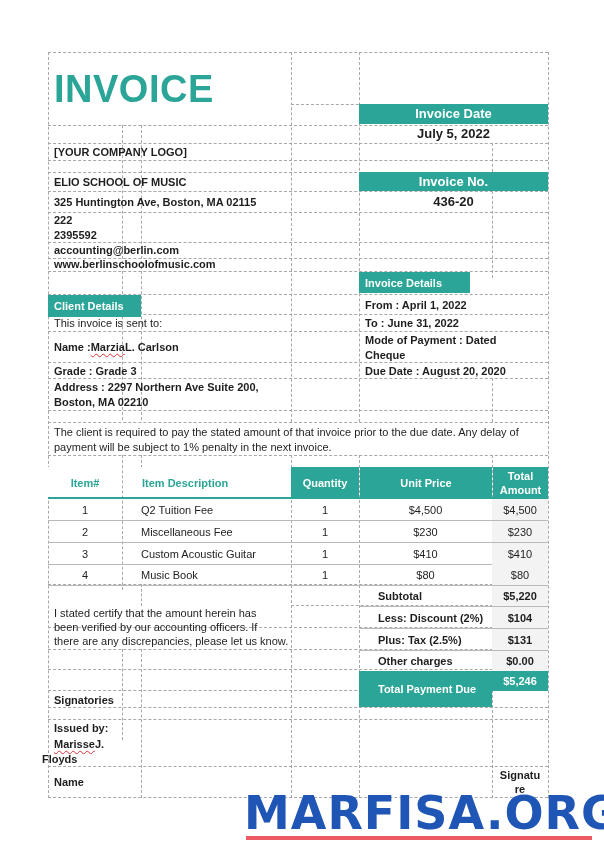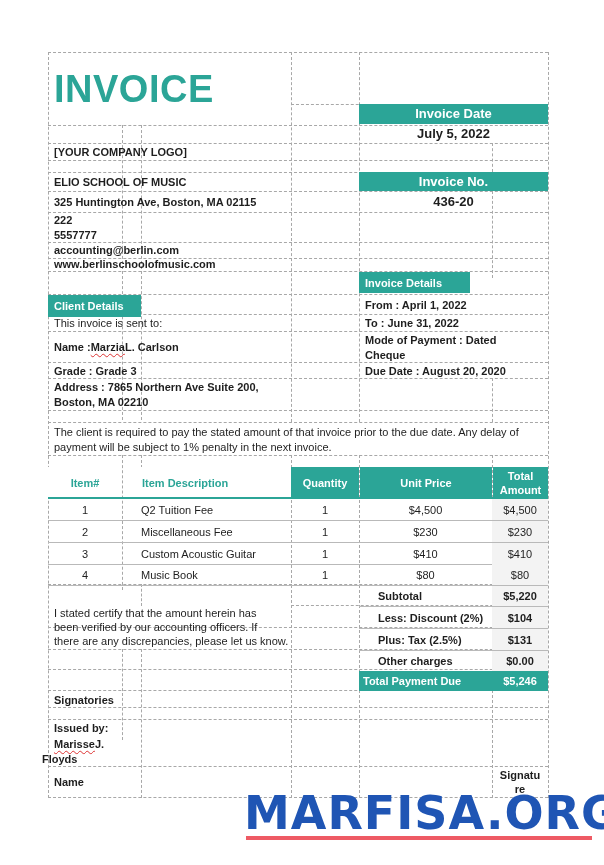--- a/index.html
+++ b/index.html
@@ -84,33 +84,33 @@
 <div class="cell b center" style="left:359px;top:125px;width:189px;height:18px;font-size:13px">July 5, 2022</div>
 
 <div class="cell b" style="left:48px;top:143px;height:17px">[YOUR COMPANY LOGO]</div>
 
 <div class="cell teal center" style="left:359px;top:172px;width:189px;height:19px;font-size:13px">Invoice No.</div>
 <div class="cell b center" style="left:359px;top:192px;width:189px;height:20px;font-size:13px">436-20</div>
 
 <div class="cell b" style="left:48px;top:173px;height:18px">ELIO SCHOOL OF MUSIC</div>
 <div class="cell b" style="left:48px;top:192px;height:20px">325 Huntington Ave, Boston, MA 02115</div>
 <div class="cell b" style="left:48px;top:212px;height:16px">222</div>
-<div class="cell b" style="left:48px;top:227px;height:15px">5557777</div>
+<div class="cell b" style="left:48px;top:227px;height:15px">2395592</div>
 <div class="cell b" style="left:48px;top:242px;height:15px">accounting@berlin.com</div>
 <div class="cell b" style="left:48px;top:257px;height:14px">www.berlinschoolofmusic.com</div>
 
 <div class="cell teal" style="left:48px;top:295px;width:93px;height:22px">Client Details</div>
 <div class="cell" style="left:48px;top:315px;height:16px">This invoice is sent to:</div>
 <div class="cell b" style="left:48px;top:332px;height:30px">
   <span>Name : </span>
     <span class="squig">Marzia</span>
     <span> L. Carlson</span>
 </div>
 <div class="cell b" style="left:48px;top:363px;height:15px">Grade : Grade 3</div>
-<div class="cell b" style="left:48px;top:379px;height:15px">Address : 7865 Northern Ave Suite 200,</div>
+<div class="cell b" style="left:48px;top:379px;height:15px">Address : 2297 Northern Ave Suite 200,</div>
 <div class="cell b" style="left:48px;top:394px;height:16px">Boston, MA 02210</div>
 
 <div class="cell teal" style="left:359px;top:272px;width:111px;height:21px">Invoice Details</div>
 <div class="cell b" style="left:359px;top:297px;height:16px">From : April 1, 2022</div>
 <div class="cell b" style="left:359px;top:315px;height:15px">To : June 31, 2022</div>
 <div class="cell b" style="left:359px;top:332px;height:15px">Mode of Payment : Dated</div>
 <div class="cell b" style="left:359px;top:347px;height:15px">Cheque</div>
 <div class="cell b" style="left:359px;top:363px;height:15px">Due Date : August 20, 2020</div>
 
 <div class="cell" style="left:48px;top:424px;height:15px">The client is required to pay the stated amount of that invoice prior to the due date. Any delay of</div>
@@ -163,21 +163,21 @@
 <div class="cell b center amt" style="left:492px;top:586px;width:56px;height:20px">$5,220</div>
 <div class="row-rule" style="left:359px;top:606px;width:189px"></div>
 <div class="cell b" style="left:372px;top:607px;height:21px">Less: Discount (2%)</div>
 <div class="cell b center amt" style="left:492px;top:607px;width:56px;height:21px">$104</div>
 <div class="row-rule" style="left:359px;top:628px;width:189px"></div>
 <div class="cell b" style="left:372px;top:629px;height:21px">Plus: Tax (2.5%)</div>
 <div class="cell b center amt" style="left:492px;top:629px;width:56px;height:21px">$131</div>
 <div class="row-rule" style="left:359px;top:650px;width:189px"></div>
 <div class="cell b" style="left:372px;top:651px;height:20px">Other charges</div>
 <div class="cell b center amt" style="left:492px;top:651px;width:56px;height:20px">$0.00</div>
-<div class="cell teal" style="left:359px;top:671px;width:133px;height:20px;padding-left:4px">Total Payment Due</div>
+<div class="cell teal" style="left:359px;top:671px;width:133px;height:36px;padding-left:19px">Total Payment Due</div>
 <div class="cell teal center" style="left:492px;top:671px;width:56px;height:20px">$5,246</div>
 
 <div class="cell" style="left:48px;top:606px;height:14px">I stated certify that the amount herein has</div>
 <div class="cell" style="left:48px;top:620px;height:14px">been verified by our accounting officers. If</div>
 <div class="cell" style="left:48px;top:634px;height:14px">there are any discrepancies, please let us know.</div>
 
 <div class="cell b" style="left:48px;top:692px;height:16px">Signatories</div>
 <div class="cell b" style="left:48px;top:720px;height:15px">Issued by:</div>
 <div class="cell b" style="left:48px;top:736px;height:15px">
   <span class="squig">Marisse</span>

